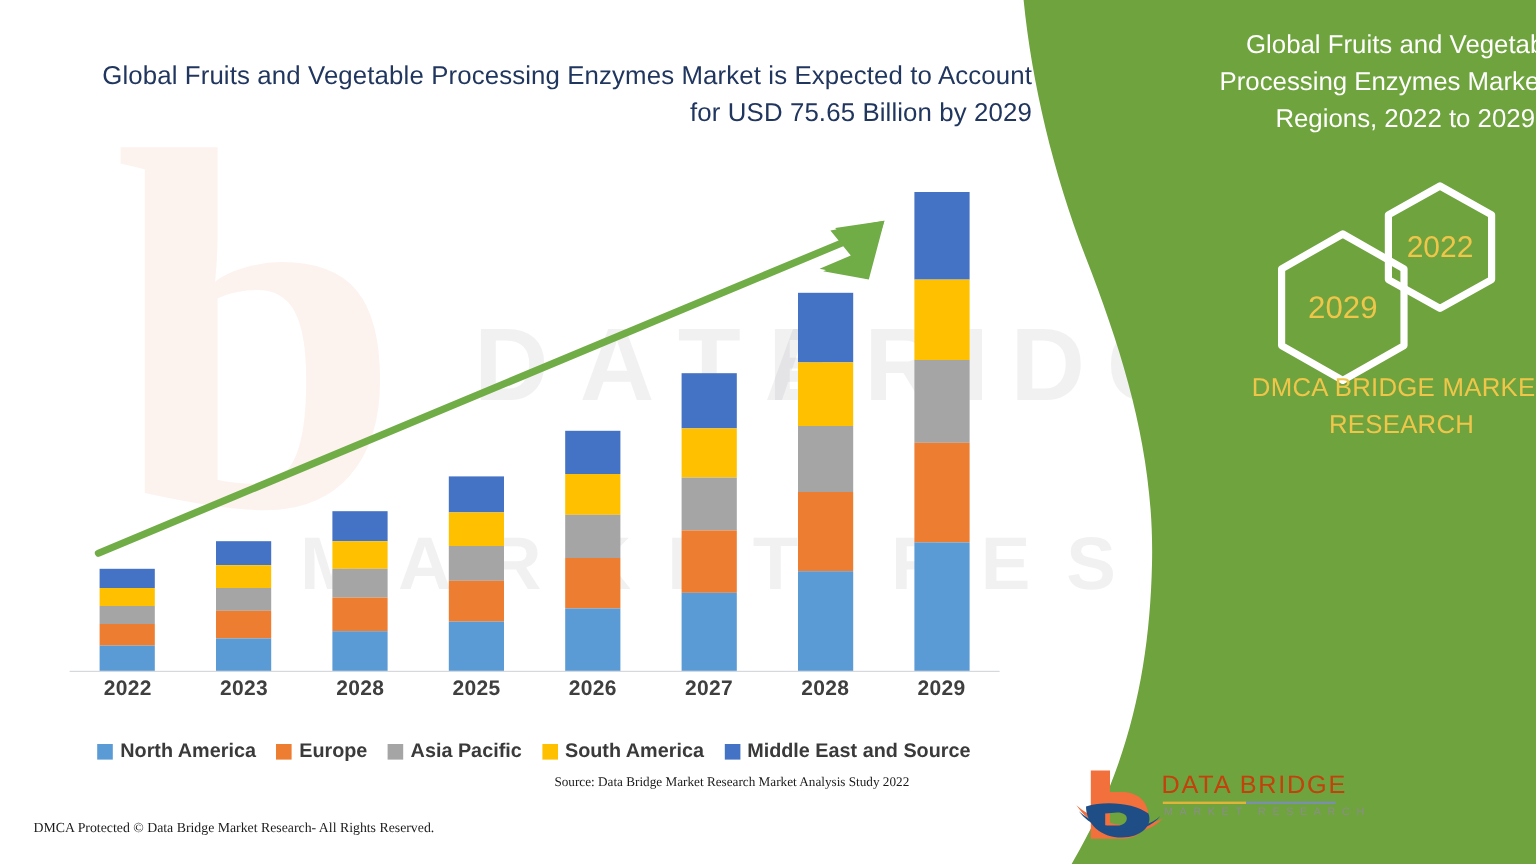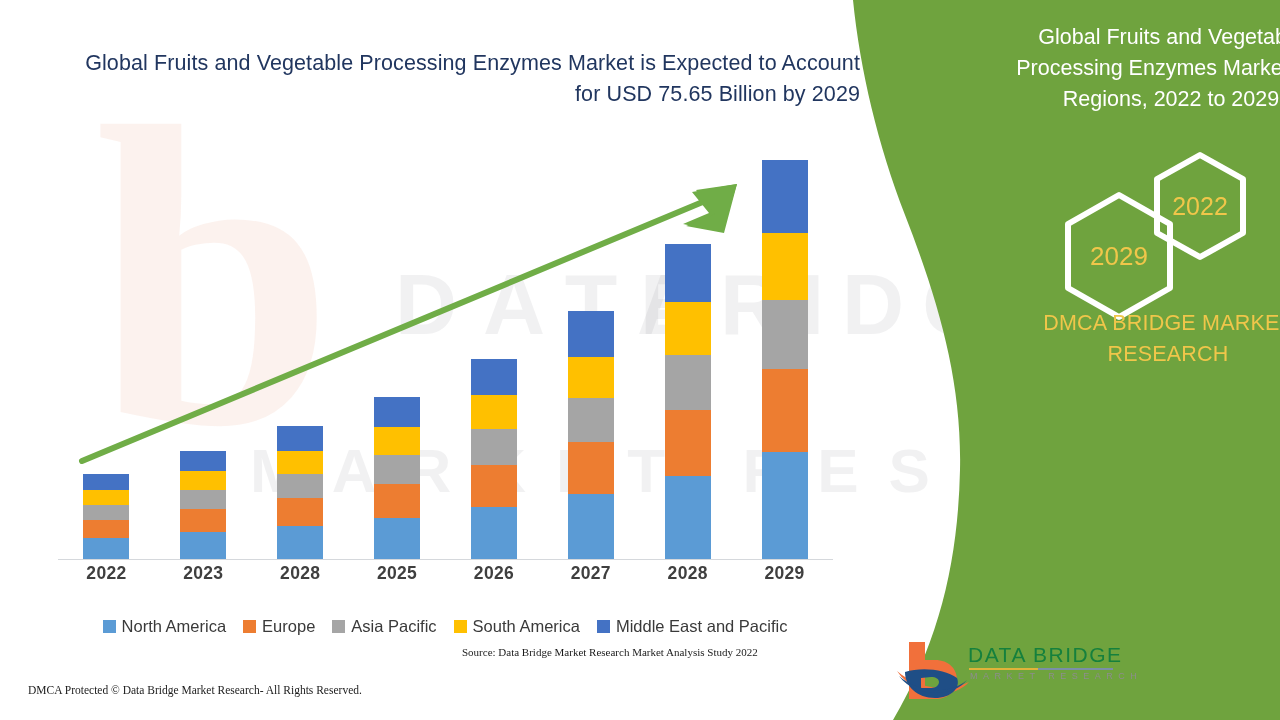--- a/index.html
+++ b/index.html
@@ -147,21 +147,21 @@
     align-items: center;
     gap: 6px;
   }
   .legend-swatch {
     width: 13px; height: 13px;
     display: block;
     flex: none;
   }
   .legend-label {
     font-size: 16.5px;
-    font-weight: 400;
+    font-weight: 700;
     color: #3a3a3a;
     white-space: nowrap;
   }
 
   
   .footer-left {
     position: absolute;
     left: 28px; top: 684px;
     font-size: 11.5px;
     color: #1b1b1b;
@@ -238,21 +238,21 @@
   .logo {
     position: absolute;
     left: 895px; top: 638px;
     width: 215px; height: 62px;
   }
   .logo-text-main {
     position: absolute;
     left: 73px; top: 5px;
     font-size: 21px;
     letter-spacing: 1.5px;
-    color: #15803d;
+    color: #c2410c;
     font-weight: 400;
     white-space: nowrap;
   }
   .logo-rule {
     position: absolute;
     left: 74px; top: 30px;
     width: 144px; height: 2px;
     background: linear-gradient(90deg, #e0b33a 0%, #e0b33a 48%, #7a8fa8 48%, #7a8fa8 100%);
   }
   .logo-text-sub {
@@ -385,21 +385,21 @@
       <div class="legend-item">
         <span class="legend-swatch" style="background: rgb(165, 165, 165);"></span>
         <span class="legend-label">Asia Pacific</span>
       </div>
       <div class="legend-item">
         <span class="legend-swatch" style="background: rgb(255, 192, 0);"></span>
         <span class="legend-label">South America</span>
       </div>
       <div class="legend-item">
         <span class="legend-swatch" style="background: rgb(68, 114, 196);"></span>
-        <span class="legend-label">Middle East and Pacific</span>
+        <span class="legend-label">Middle East and Source</span>
       </div>
     </div>
 
   <div class="footer-left">DMCA Protected © Data Bridge Market Research- All Rights Reserved.</div>
   <div class="footer-right">Source: Data Bridge Market Research Market Analysis Study 2022</div>
 
   <svg class="green-panel" viewBox="0 0 1280 720" preserveAspectRatio="none">
     <path d="M 853 0 L 1280 0 L 1280 720 L 893 720
              C 940 640, 958 560, 960 470
              C 962 380, 938 300, 905 215

